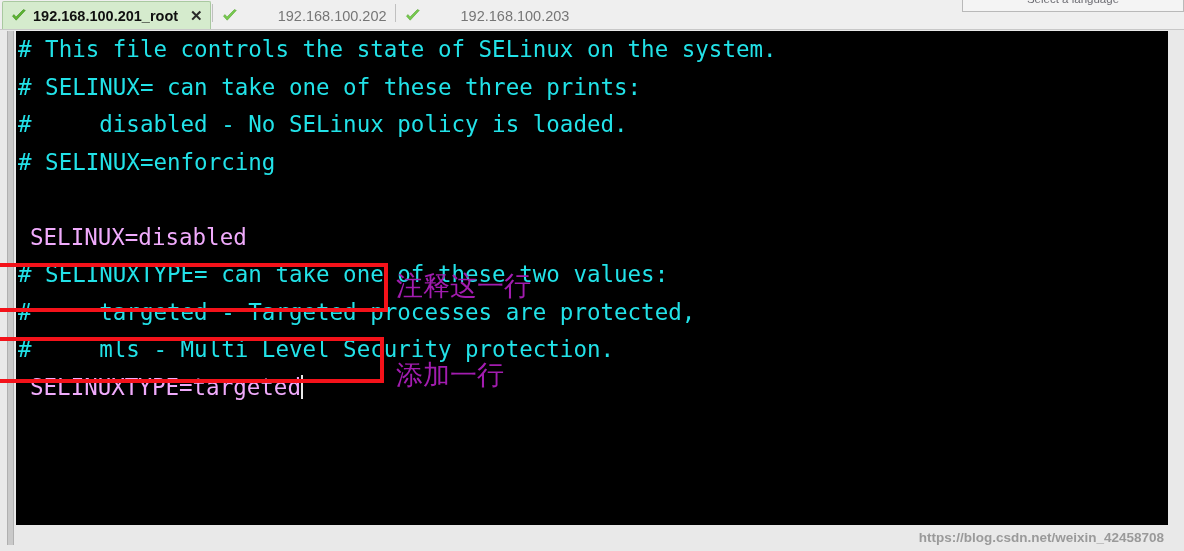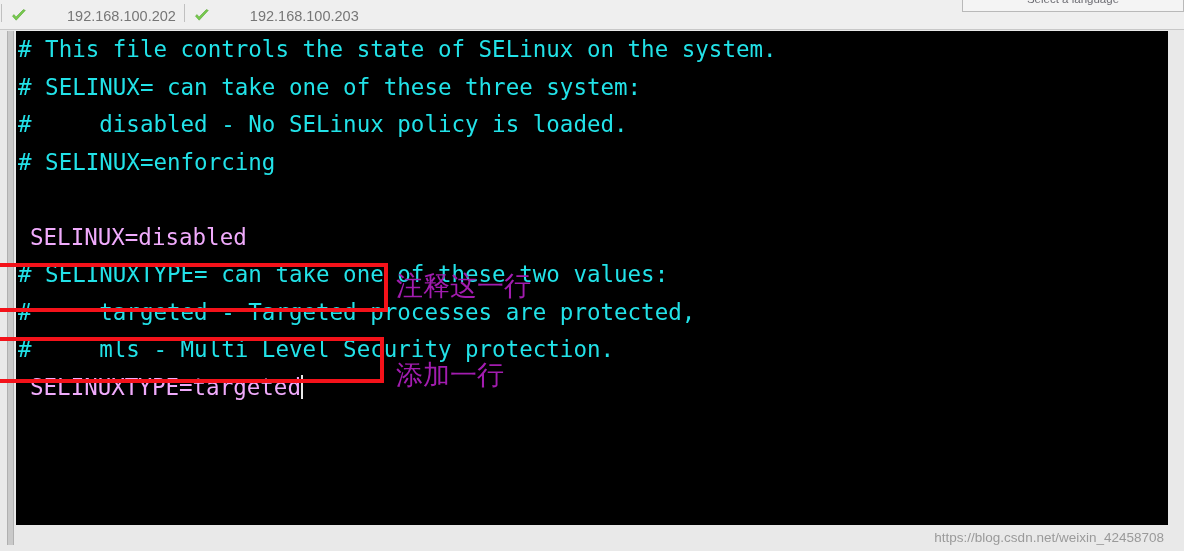--- a/index.html
+++ b/index.html
@@ -192,31 +192,41 @@
   
   .watermark {
     position: absolute;
     right: 20px;
     bottom: 6px;
     color: #9a9a9a;
     font-size: 13.5px;
     font-family: "Liberation Sans", sans-serif;
     white-space: nowrap;
     z-index: 25;
+    font-weight: bold;
   }
 </style>
 </head>
 <body>
 
 <div id="app">
 
   <div class="lang-popup">Select a language</div>
 
   <div class="tabbar">
 
+    <div class="tab active">
+      <span class="check-icon">
+        <svg width="16" height="14" viewBox="0 0 16 14">
+          <path d="M1.5 7.2 L5.2 11.2 L14.3 1.4 L12.4 0.6 L5.1 7.9 L2.9 5.6 Z" fill="#5bb431" stroke="#3f8c1f" stroke-width="0.6"></path>
+        </svg>
+      </span>
+      <span>192.168.100.201_root</span>
+      <span class="tab-close">✕</span>
+    </div>
 
     <div class="tab-sep"></div>
 
     <div class="tab inactive">
       <span class="check-icon">
         <svg width="16" height="14" viewBox="0 0 16 14">
           <path d="M1.5 7.2 L5.2 11.2 L14.3 1.4 L12.4 0.6 L5.1 7.9 L2.9 5.6 Z" fill="#76c94e" stroke="#5aa836" stroke-width="0.6"></path>
         </svg>
       </span>
       <span>192.168.100.202</span>
@@ -234,21 +244,21 @@
     </div>
 
   </div>
 
   <div class="term-frame">
 
     <div class="term-gutter"></div>
 
     <div class="term-screen">
       <div class="term-line"># This file controls the state of SELinux on the system.</div>
-      <div class="term-line"># SELINUX= can take one of these three system:</div>
+      <div class="term-line"># SELINUX= can take one of these three prints:</div>
       <div class="term-line">#     disabled - No SELinux policy is loaded.</div>
       <div class="term-line"># SELINUX=enforcing</div>
       <div class="term-line blank"></div>
       <div class="term-line plain">SELINUX=disabled</div>
       <div class="term-line"># SELINUXTYPE= can take one of these two values:</div>
       <div class="term-line">#     targeted - Targeted processes are protected,</div>
       <div class="term-line">#     mls - Multi Level Security protection.</div>
       <div class="term-line plain"><span>SELINUXTYPE=targeted</span><span class="cursor"></span></div>
     </div>
 

